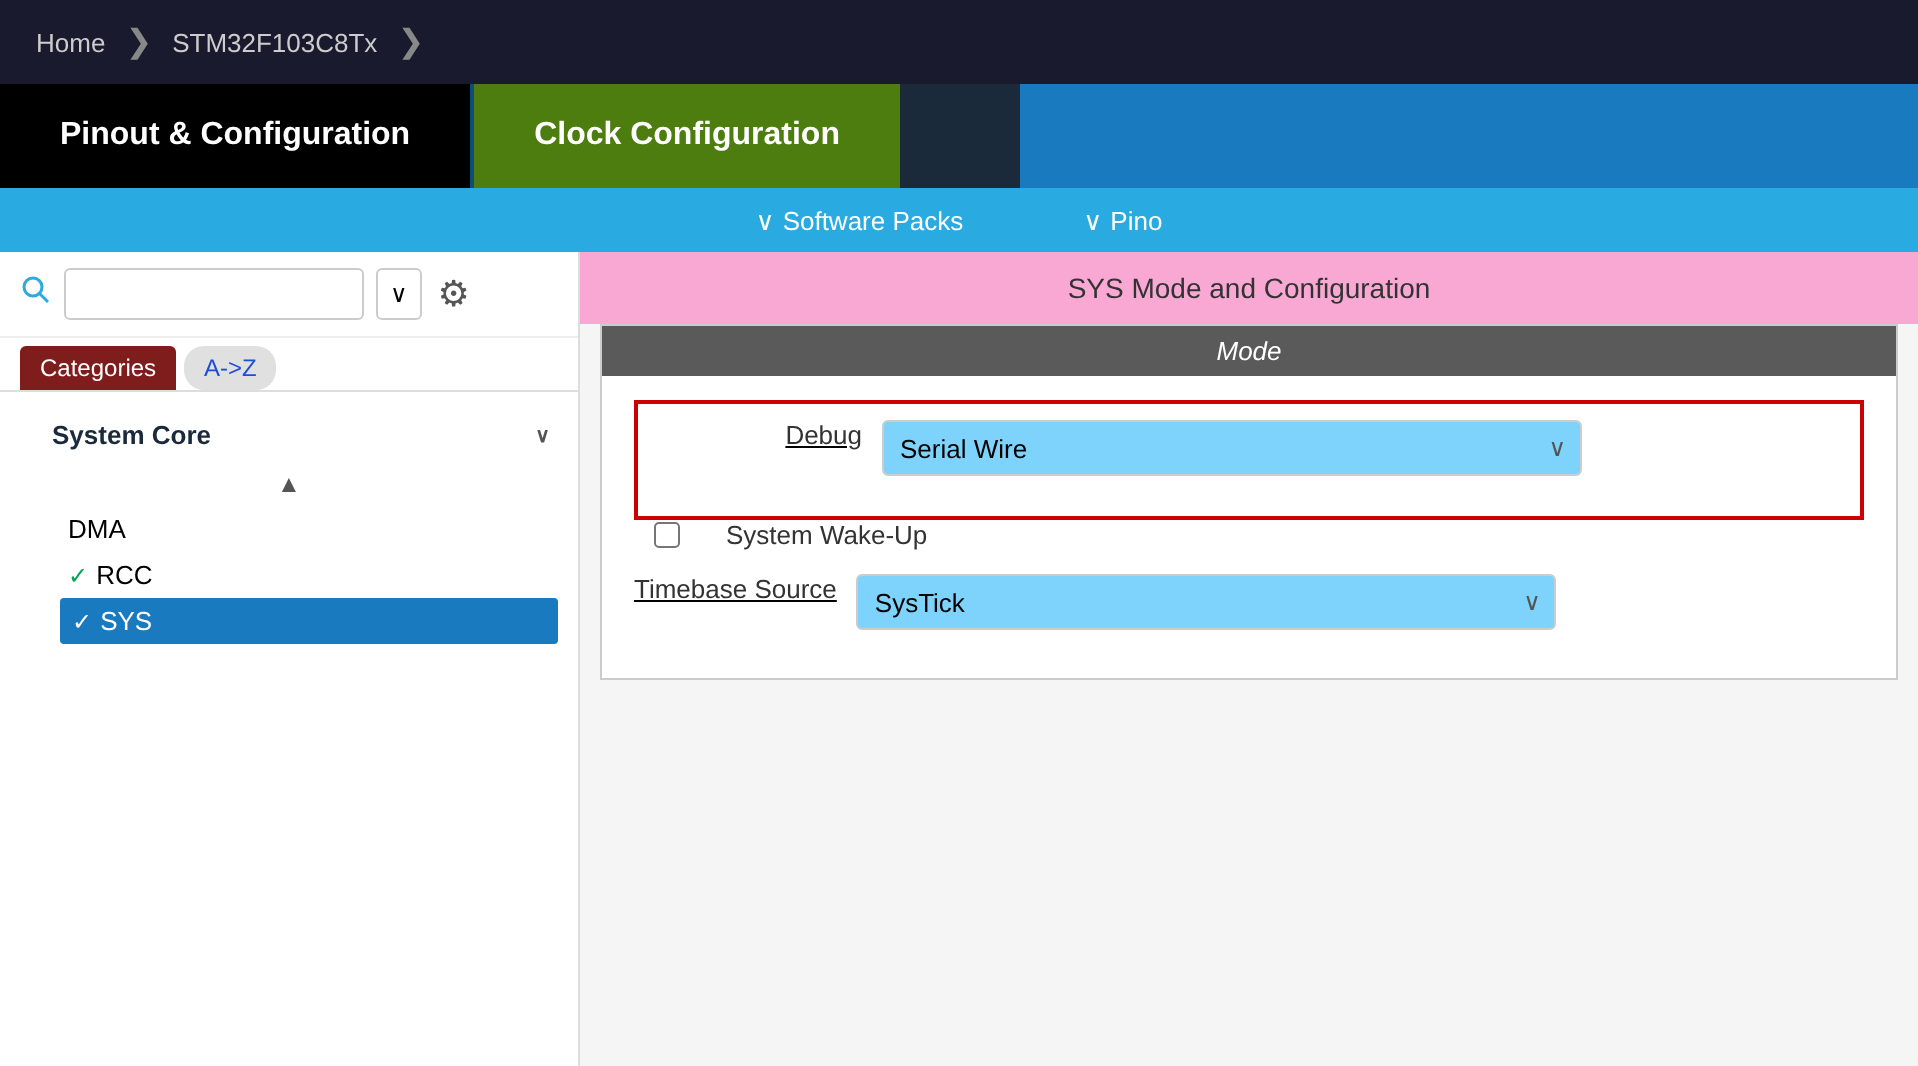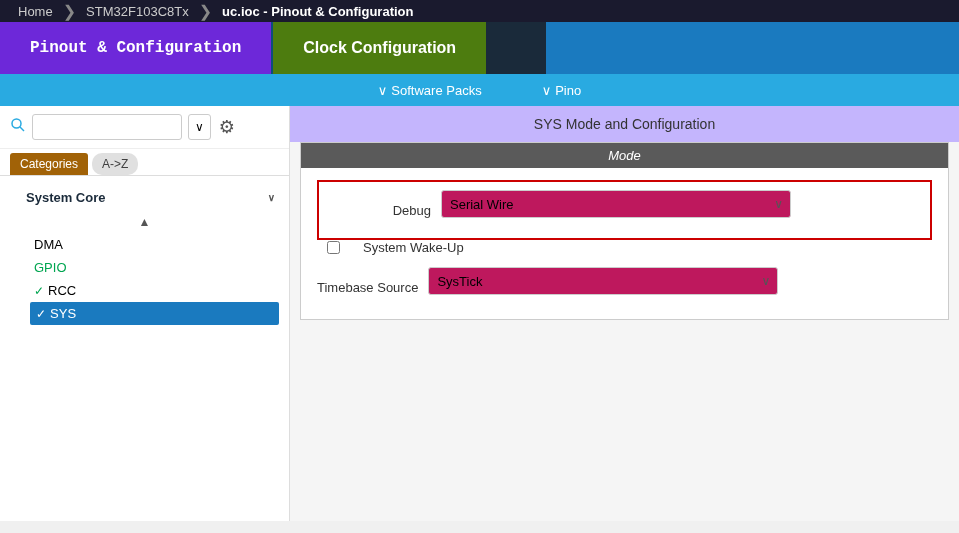--- a/index.html
+++ b/index.html
@@ -11,21 +11,21 @@
       height: 533px;
       overflow: hidden;
     }
 
     
     .breadcrumb-bar {
       background: #1a1a2e;
       color: #ccc;
       display: flex;
       align-items: center;
-      height: 22px;
+      height: 42px;
       padding: 0 10px;
       gap: 0;
     }
     .breadcrumb-item {
       display: flex;
       align-items: center;
       color: #ccc;
       font-size: 13px;
       padding: 0 8px;
     }
@@ -51,22 +51,21 @@
       align-items: center;
       justify-content: center;
       padding: 0 30px;
       color: white;
       font-size: 16px;
       font-weight: bold;
       cursor: pointer;
       white-space: nowrap;
     }
     .tab-item.active {
-      background: #6d28d9;
-      font-family: Liberation Mono, monospace;
+      background: #000000;
     }
     .tab-item.inactive {
       background: #4d7c0f;
     }
     .tab-divider {
       width: 2px;
       background: #0e4d7a;
     }
     .tab-item.dark {
       background: #1a2a3a;
@@ -150,26 +149,26 @@
       padding: 4px 10px 0;
       gap: 4px;
     }
     .cat-tab {
       padding: 4px 10px;
       font-size: 12px;
       cursor: pointer;
       border-radius: 3px 3px 0 0;
     }
     .cat-tab.active {
-      background: #a16207;
+      background: #7f1d1d;
       color: white;
     }
     .cat-tab.inactive {
       background: #e0e0e0;
-      color: #404040;
+      color: #1d4ed8;
       border-radius: 10px;
     }
 
     .nav-section {
       padding: 8px 10px;
       flex: 1;
       overflow-y: auto;
     }
     .nav-group-header {
       display: flex;
@@ -219,21 +218,21 @@
       background: #f5f5f5;
       display: flex;
       flex-direction: column;
     }
 
     .panel-title {
       text-align: center;
       padding: 10px;
       font-size: 14px;
       color: #333;
-      background: #c4b5fd;
+      background: #f9a8d4;
     }
 
     .mode-section {
       background: white;
       margin: 0 10px;
       border: 1px solid #ccc;
     }
     .mode-header {
       background: #5a5a5a;
       color: white;
@@ -242,36 +241,37 @@
       font-size: 13px;
       font-style: italic;
     }
 
     .mode-body {
       padding: 12px 16px;
     }
 
     .field-row {
       display: flex;
-      align-items: flex-end;
+      align-items: flex-start;
       margin-bottom: 12px;
       gap: 10px;
+      text-decoration: underline;
     }
     .field-label {
       font-size: 13px;
       color: #333;
       min-width: 100px;
       text-align: right;
     }
     .field-select {
       border: 1px solid #ccc;
       border-radius: 3px;
       padding: 4px 8px;
       font-size: 13px;
-      background: #be185d;
+      background: #7dd3fc;
       min-width: 350px;
       height: 28px;
       cursor: pointer;
       appearance: none;
       -webkit-appearance: none;
       padding-right: 24px;
       position: relative;
     }
     .select-wrapper {
       position: relative;
@@ -308,21 +308,20 @@
 
   </style>
 </head>
 <body>
 
 <div class="breadcrumb-bar">
   <span class="breadcrumb-item">Home</span>
   <span class="breadcrumb-separator">❯</span>
   <span class="breadcrumb-item">STM32F103C8Tx</span>
   <span class="breadcrumb-separator">❯</span>
-  <span class="breadcrumb-item active">uc.ioc - Pinout &amp; Configuration</span>
 </div>
 
 <div class="tab-bar">
   <div class="tab-item active">Pinout &amp; Configuration</div>
   <div class="tab-divider"></div>
   <div class="tab-item inactive">Clock Configuration</div>
   <div class="tab-item dark"></div>
 </div>
 
 <div class="subtab-bar">
@@ -360,23 +359,20 @@
     <div class="nav-section">
       <div class="nav-group-header">
         <span>System Core</span>
         <span class="nav-group-arrow">∨</span>
       </div>
       <div class="nav-group-up-arrow">▲</div>
       <div class="nav-items">
 
         <div class="nav-item">
           <span>DMA</span>
-        </div>
-        <div class="nav-item green">
-          <span>GPIO</span>
         </div>
         <div class="nav-item">
           <span class="check-icon" style="color:#00a550;">✓</span>
           <span>RCC</span>
         </div>
         <div class="nav-item blue-bg">
           <span class="check-icon">✓</span>
           <span>SYS</span>
         </div>
       </div>

